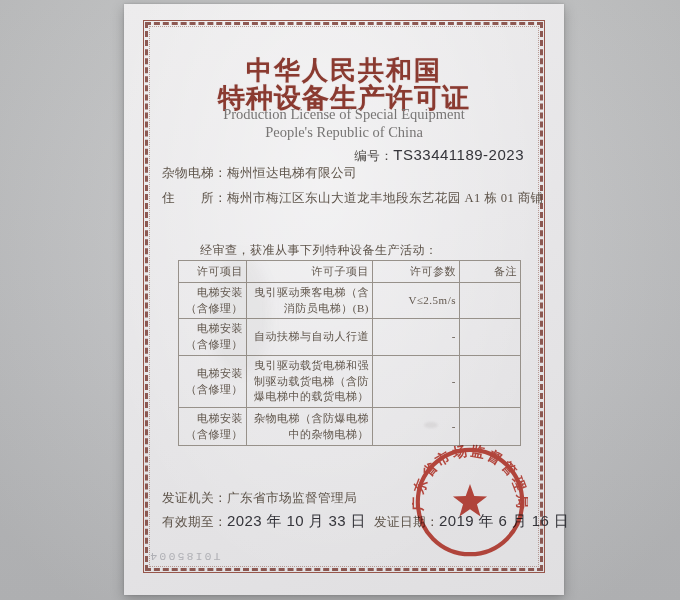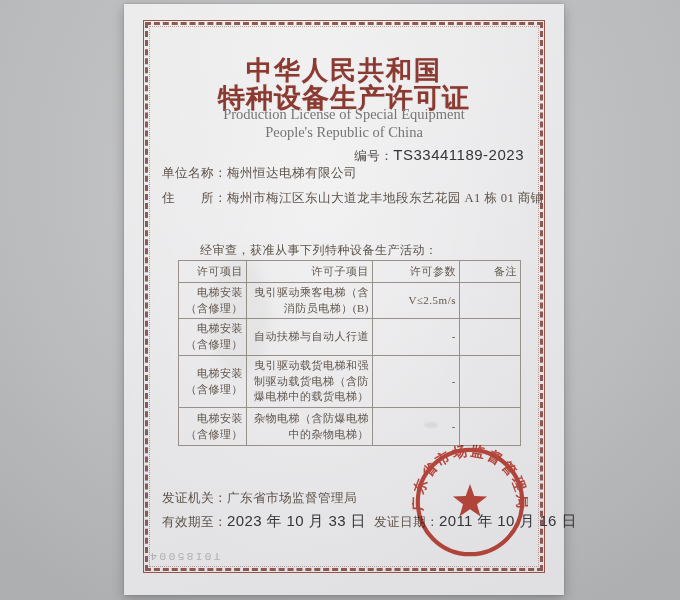--- a/index.html
+++ b/index.html
@@ -79,21 +79,21 @@
   <div class="t-cn t2">特种设备生产许可证</div>
   <div class="t-cn t1">中华人民共和国</div>
   <div class="t-en e1">Production License of Special Equipment</div>
   <div class="t-en e2">People's Republic of China</div>
 
   <div class="serial">
     <span>编号：</span><span class="num">TS33441189-2023</span>
   </div>
 
   <div class="field f1">
-    <span>单位名称：</span><span>梅州恒达电梯有限公司</span>
+    <span>杂物电梯：</span><span>梅州恒达电梯有限公司</span>
   </div>
   <div class="field f2">
     <span>住　　所：</span><span>梅州市梅江区东山大道龙丰地段东艺花园 A1 栋 01 商铺</span>
   </div>
 
   <div class="approval">经审查，获准从事下列特种设备生产活动：</div>
 
   <table class="lic">
     <colgroup>
         <col style="width:68px">
@@ -135,21 +135,21 @@
   </tbody>
     </table>
 
   <div class="bottom-field issuer">
     <span>发证机关：</span><span>广东省市场监督管理局</span>
   </div>
   <div class="bottom-field valid">
     <span>有效期至：</span><span class="num">2023 年 10 月 33 日</span>
   </div>
   <div class="bottom-field issued">
-    <span>发证日期：</span><span class="num">2011 年 10 月 16 日</span>
+    <span>发证日期：</span><span class="num">2019 年 6 月 16 日</span>
   </div>
 
   <svg class="stamp" viewBox="0 0 100 100">
     <circle cx="50" cy="50" r="45" fill="none" stroke="#c03427" stroke-width="3.6"></circle>
     <polygon fill="#c03427" points="50,34.5 53.7,44.9 64.7,45.2 56.0,52.0 59.1,62.5 50,56.3 40.9,62.5 44.0,52.0 35.3,45.2 46.3,44.9"></polygon>
     <defs>
         <path id="arcpath" d="M 16 74 A 41 41 0 1 1 84 74" fill="none"></path>
       </defs>
     <text fill="#c03427" font-size="12" letter-spacing="2.2" font-weight="bold" font-family="&quot;Liberation Serif&quot;,&quot;DejaVu Serif&quot;,serif">
       <textPath href="#arcpath" startOffset="50%" text-anchor="middle">广东省市场监督管理局</textPath>

